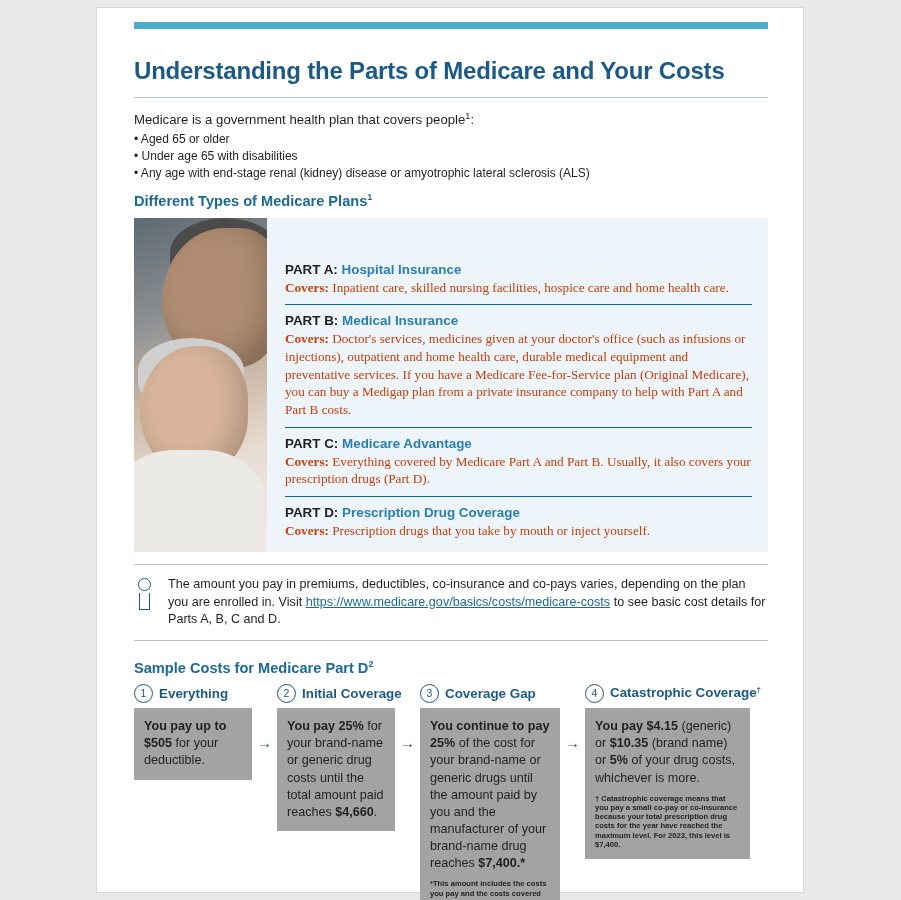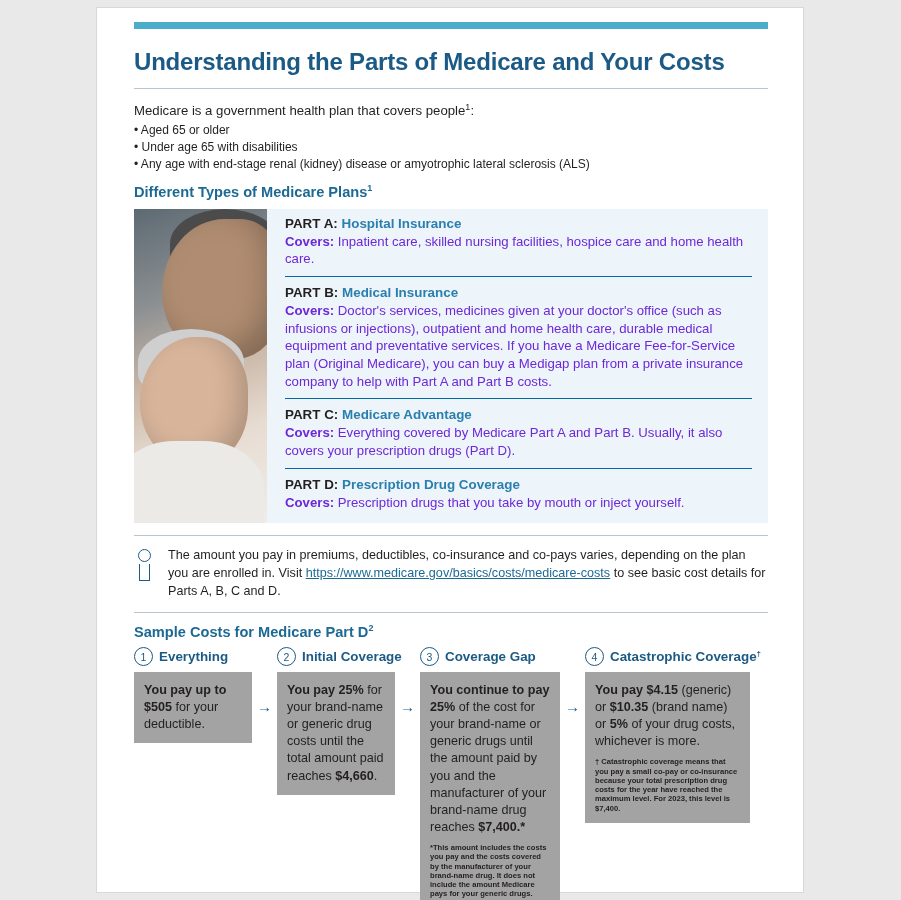--- a/index.html
+++ b/index.html
@@ -32,21 +32,21 @@
   .top-rule {
     height: 7px;
     background: #4aaec8;
     width: 634px;
   }
   .title {
     color: #1c5a86;
     font-size: 24px;
     font-weight: bold;
     letter-spacing: -0.2px;
-    margin-top: 20px;
+    margin-top: 29px;
     line-height: 1.1;
   }
   .title-rule {
     margin-top: 13px;
     height: 1px;
     background: #b9c6d1;
     width: 634px;
   }
   .intro {
     margin-top: 12px;
@@ -113,33 +113,35 @@
     position: absolute;
     width: 150px; height: 120px;
     background: #eceae6;
     left: -20px; top: 232px;
     border-radius: 40% 40% 0 0;
   }
   .parts-text {
     flex: 1 1 auto;
     padding: 7px 16px 12px 18px;
     box-sizing: border-box;
+    margin-top: 37px;
   }
   .part + .part { border-top: 1px solid #0369a1; margin-top: 8px; padding-top: 8px; }
   .part-head {
     font-size: 13.4px;
     font-weight: bold;
     color: #231f20;
   }
   .part-head .name { color: #2a7fae; font-weight: bold; }
   .part-body {
     font-size: 13.2px;
-    color: #6d28d9;
+    color: #c2410c;
     line-height: 1.34;
     margin-top: 2px;
+    font-family: Liberation Serif, serif;
   }
   .part-body b { font-weight: bold; }
   .note-rule { height:1px; background:#b9c6d1; width:634px; margin-top:12px; }
   .note {
     display: flex;
     margin-top: 11px;
     gap: 12px;
   }
   .note-icon {
     width: 22px;
@@ -155,21 +157,21 @@
     width: 9px; height: 16px; border: 1.6px solid #1c5a86; border-top: none;
     margin-left: 5px; margin-top: 2px;
   }
   .note-text { font-size: 12.6px; color: #231f20; line-height: 1.42; }
   .note-text a { color: #1c6a94; }
   .note-rule2 { height:1px; background:#b9c6d1; width:634px; margin-top:11px; }
   .sample-head {
     color: #1c6a94;
     font-size: 14.6px;
     font-weight: bold;
-    margin-top: 10px;
+    margin-top: 18px;
   }
   .sample-head .sup { font-size: 9px; vertical-align: super; }
   .steps {
     display: flex;
     margin-top: 6px;
     align-items: flex-start;
   }
   .step { position: relative; }
   .step-top { display: flex; align-items: center; gap: 6px; height: 22px; }
   .circle-num {

